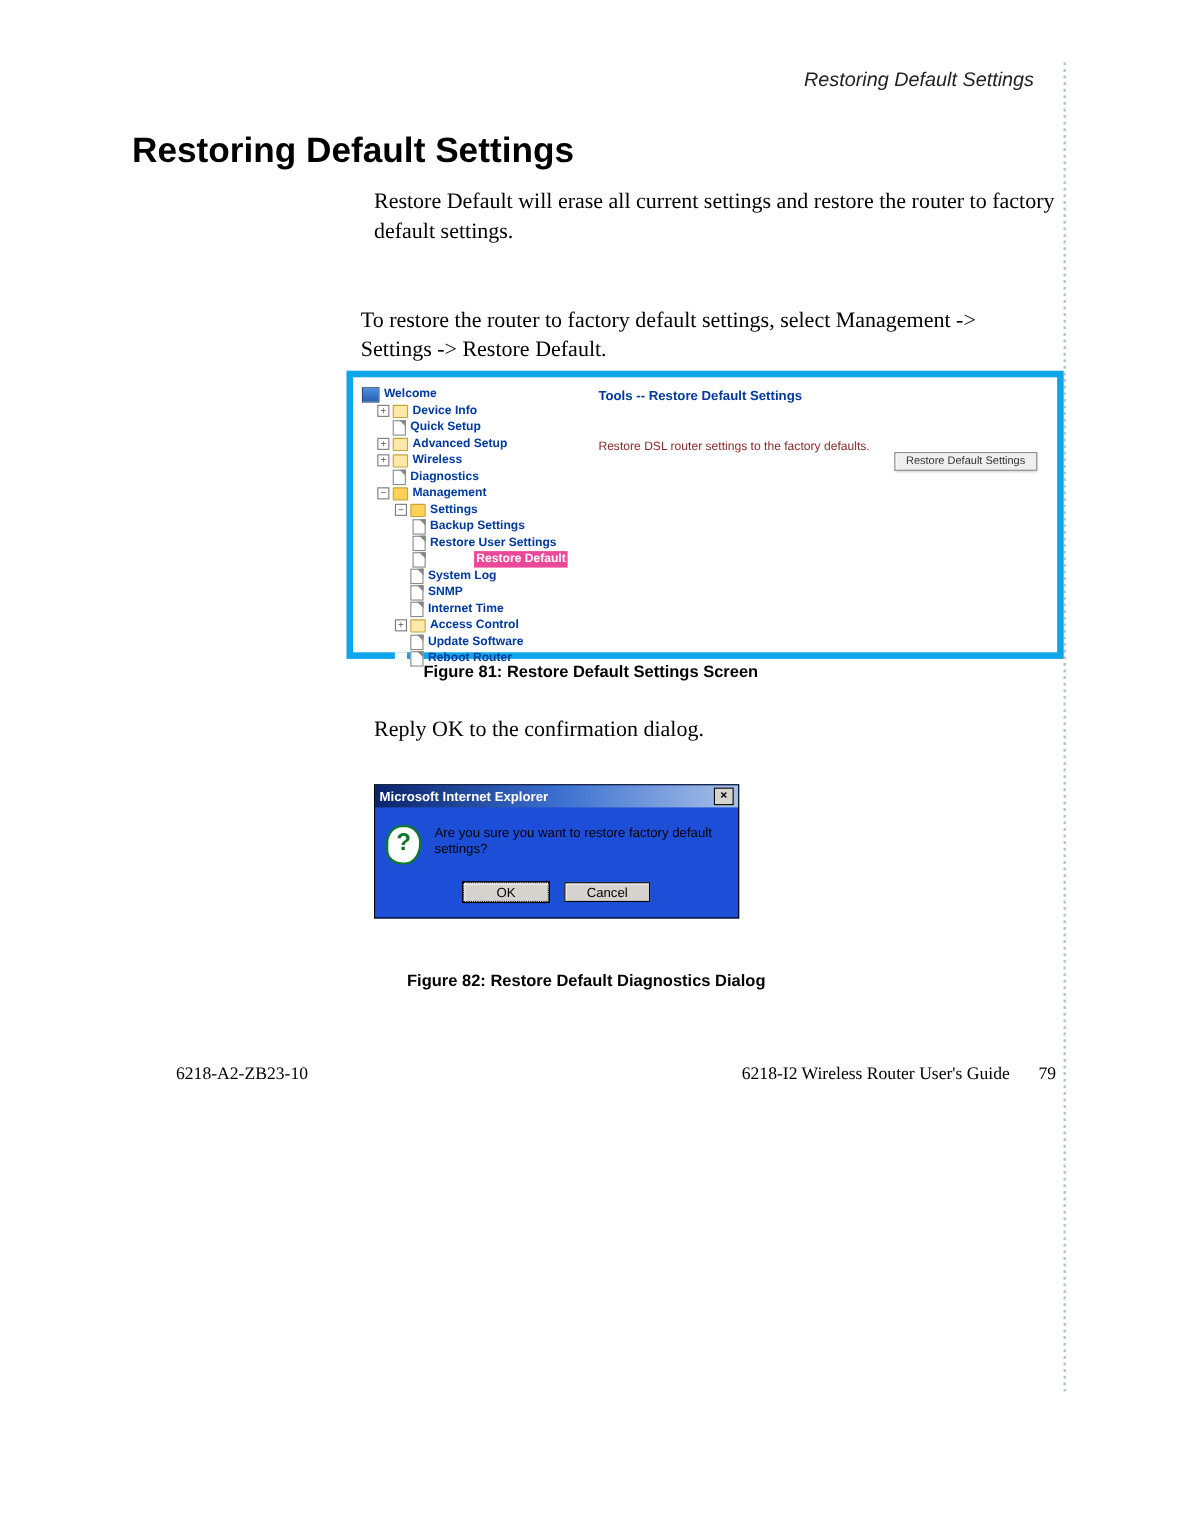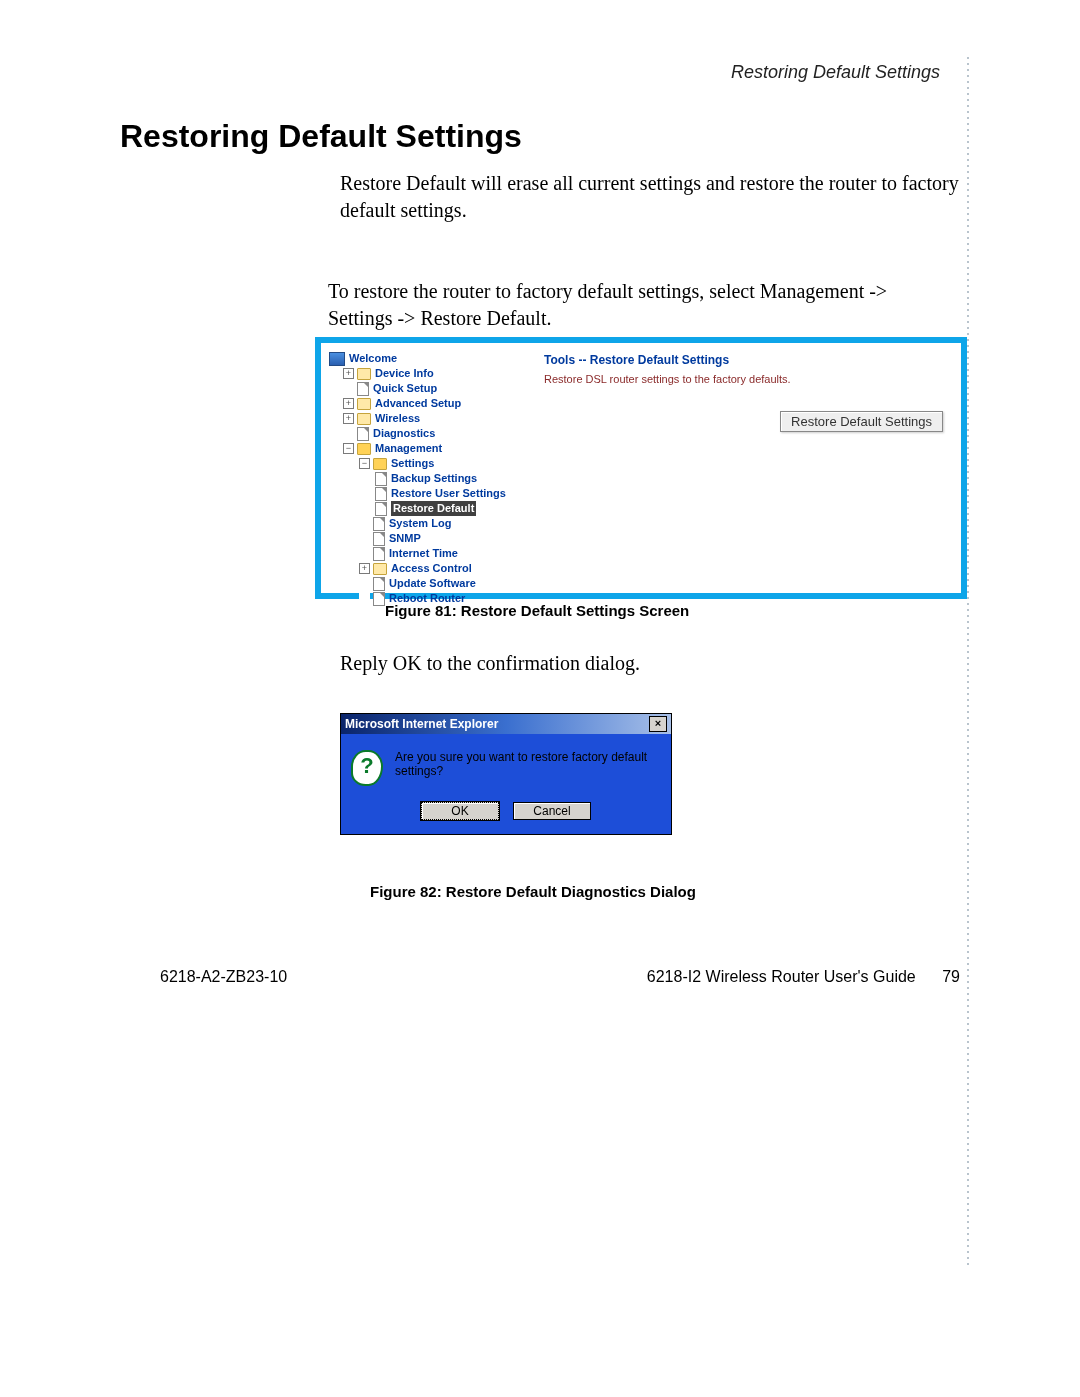--- a/index.html
+++ b/index.html
@@ -117,45 +117,46 @@
     border-top-color: #888; border-right-color: #888;
   }
   .welcome-icon {
     display: inline-block;
     width: 14px; height: 12px;
     background: linear-gradient(#4a8fe0,#2a5fb0);
     border: 1px solid #224a85;
     margin-right: 4px;
   }
   .sel {
-    background: #404040;
+    background: #ec4899;
     color: #fff;
     padding: 0 2px;
+    margin-left: 40px;
   }
   .content-pane {
     flex: 1;
     padding: 10px 10px 10px 6px;
     position: relative;
   }
   .content-title {
     color: #003a9e;
     font-weight: bold;
     font-size: 12px;
   }
   .content-desc {
     color: #8a2a2a;
     font-size: 11px;
-    margin-top: 6px;
+    margin-top: 33px;
   }
   .winbtn {
     position: absolute;
     right: 18px;
     top: 68px;
     font-family: Tahoma, Arial, sans-serif;
-    font-size: 13px;
+    font-size: 10px;
     padding: 2px 10px;
     background: #efefef;
     border: 1px solid #888;
     color: #333;
     box-shadow: 1px 1px 0 #fff inset, 1px 1px 2px rgba(0,0,0,.2);
   }
   .fig-caption {
     position: absolute;
     font-family: Arial, Helvetica, sans-serif;
     font-weight: bold;
@@ -227,21 +228,21 @@
     text-align: center;
     box-shadow: 1px 1px 0 #fff inset;
   }
   .dlg-btn.focus { border: 1px dotted #000; outline: 1px solid #000; }
 
   .footer {
     position: absolute;
     bottom: 55px;
     left: 160px;
     right: 120px;
-    font-family: Liberation Sans, sans-serif;
+    font-family: Liberation Serif, serif;
     font-size: 16px;
     display: flex;
     justify-content: space-between;
   }
   .footer .pn { margin-left: 22px; }
 </style>
 </head>
 <body>
 
 <div class="page">

